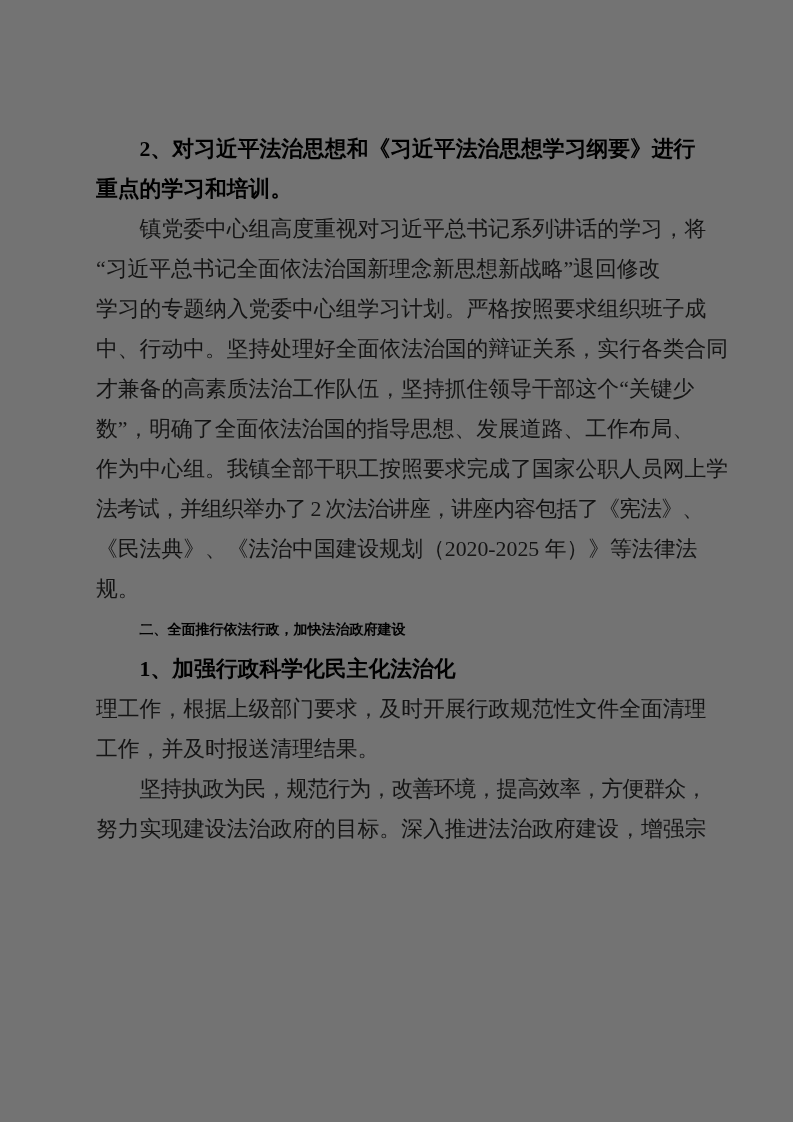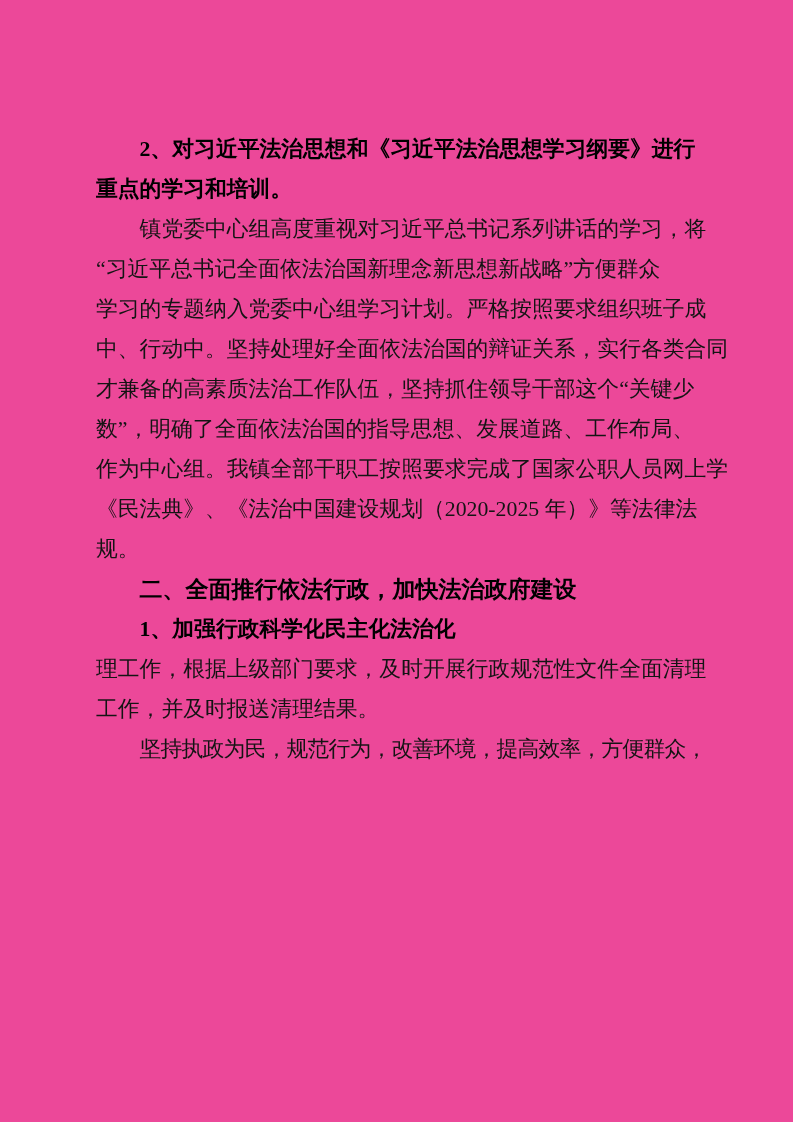--- a/index.html
+++ b/index.html
@@ -1,21 +1,21 @@
 <!DOCTYPE html>
 <html><head>
 <meta charset="utf-8">
 <style>
   html, body { margin: 0; padding: 0; }
   body { background: #ffffff; }
   .page {
     position: relative;
     width: 793px;
     height: 1122px;
-    background: #ec4899;
+    background: #737373;
     overflow: hidden;
   }
   .text-block {
     position: absolute;
     left: 96px;
     top: 129px;
     width: 611px;
     color: #000000;
   }
   .line {
@@ -26,56 +26,58 @@
     font-family: "Liberation Serif", serif;
     color: #141414;
   }
   .b-kai {
     font-weight: bold;
     color: #000000;
   }
   .hei {
     font-weight: bold;
     font-family: "Liberation Sans", sans-serif;
-    font-size: 23px;
+    font-size: 14px;
     color: #000000;
   }
   .ind { text-indent: 43.6px; }
   .tight { letter-spacing: -0.8px; }
 </style>
 </head>
 <body>
 
 <div class="page">
   <div class="text-block">
 
     <div>
       <div class="line b-kai ind">2、对习近平法治思想和《习近平法治思想学习纲要》进行</div>
       <div class="line b-kai">重点的学习和培训。</div>
     </div>
 
     <div>
       <div class="line ind">镇党委中心组高度重视对习近平总书记系列讲话的学习，将</div>
-      <div class="line">“习近平总书记全面依法治国新理念新思想新战略”方便群众</div>
+      <div class="line">“习近平总书记全面依法治国新理念新思想新战略”退回修改</div>
       <div class="line">学习的专题纳入党委中心组学习计划。严格按照要求组织班子成</div>
       <div class="line">中、行动中。坚持处理好全面依法治国的辩证关系，实行各类合同</div>
       <div class="line">才兼备的高素质法治工作队伍，坚持抓住领导干部这个“关键少</div>
       <div class="line">数”，明确了全面依法治国的指导思想、发展道路、工作布局、</div>
       <div class="line">作为中心组。我镇全部干职工按照要求完成了国家公职人员网上学</div>
+      <div class="line tight">法考试，并组织举办了 2 次法治讲座，讲座内容包括了《宪法》、</div>
       <div class="line">《民法典》、《法治中国建设规划（2020-2025 年）》等法律法</div>
       <div class="line">规。</div>
     </div>
 
     <div class="line hei ind">二、全面推行依法行政，加快法治政府建设</div>
 
     <div class="line b-kai ind">1、加强行政科学化民主化法治化</div>
 
     <div>
       <div class="line">理工作，根据上级部门要求，及时开展行政规范性文件全面清理</div>
       <div class="line">工作，并及时报送清理结果。</div>
     </div>
 
     <div>
       <div class="line ind tight">坚持执政为民，规范行为，改善环境，提高效率，方便群众，</div>
+      <div class="line">努力实现建设法治政府的目标。深入推进法治政府建设，增强宗</div>
     </div>
 
   </div>
 </div>
 
 </body></html>

